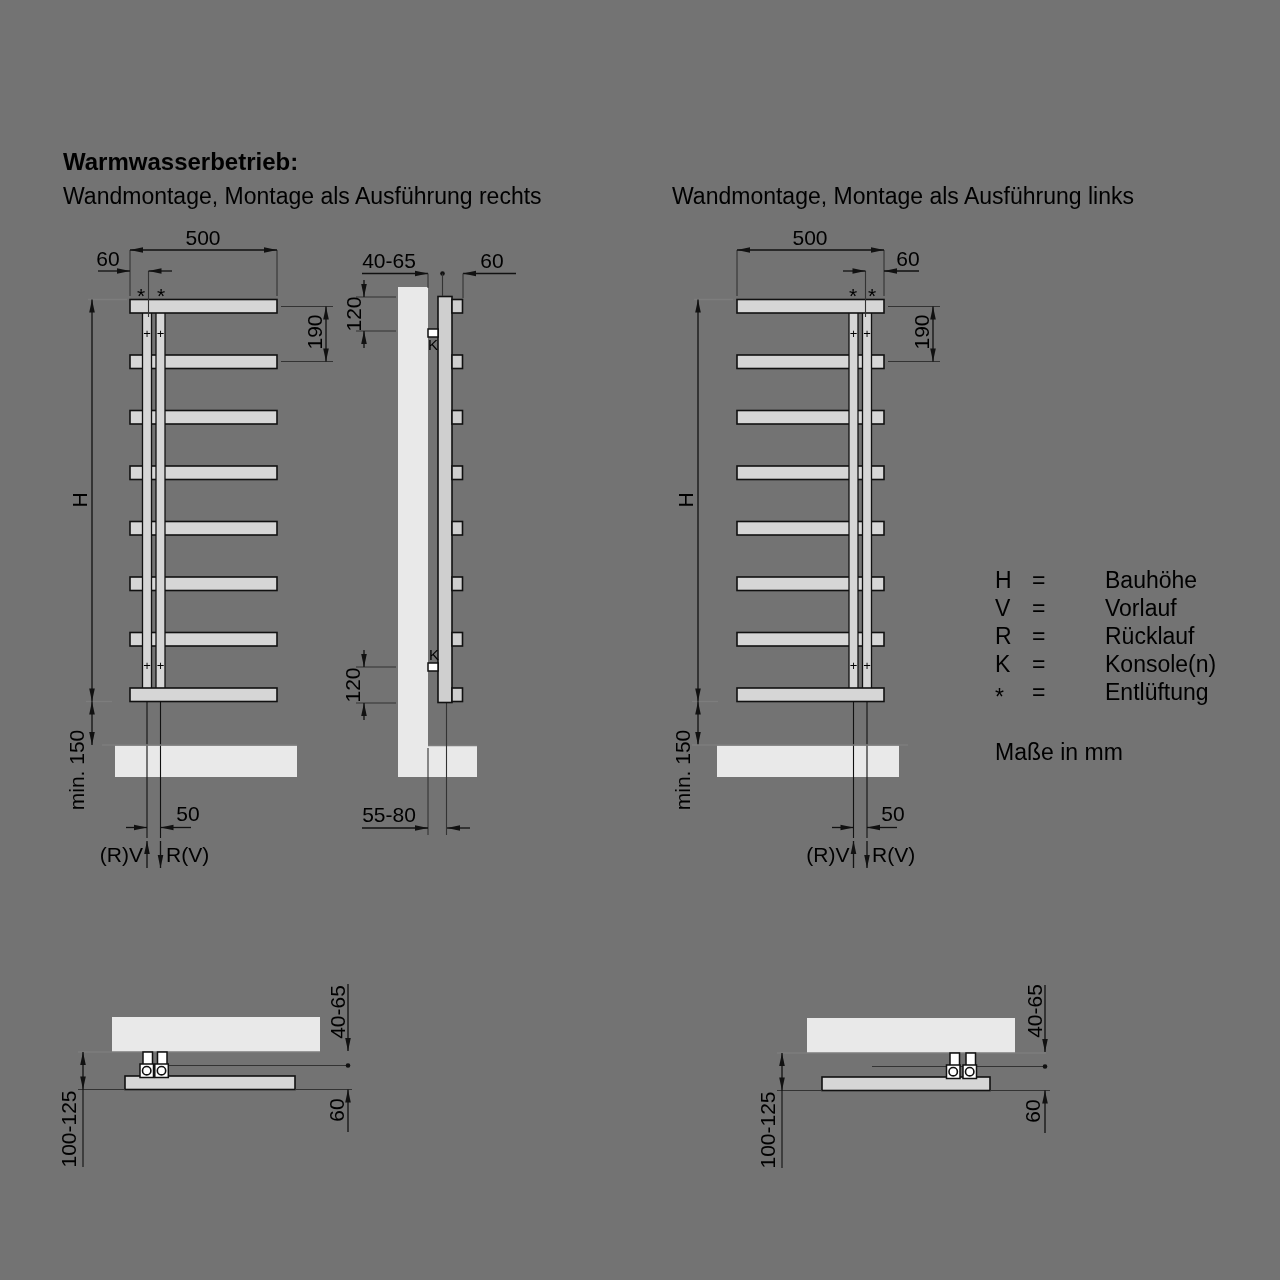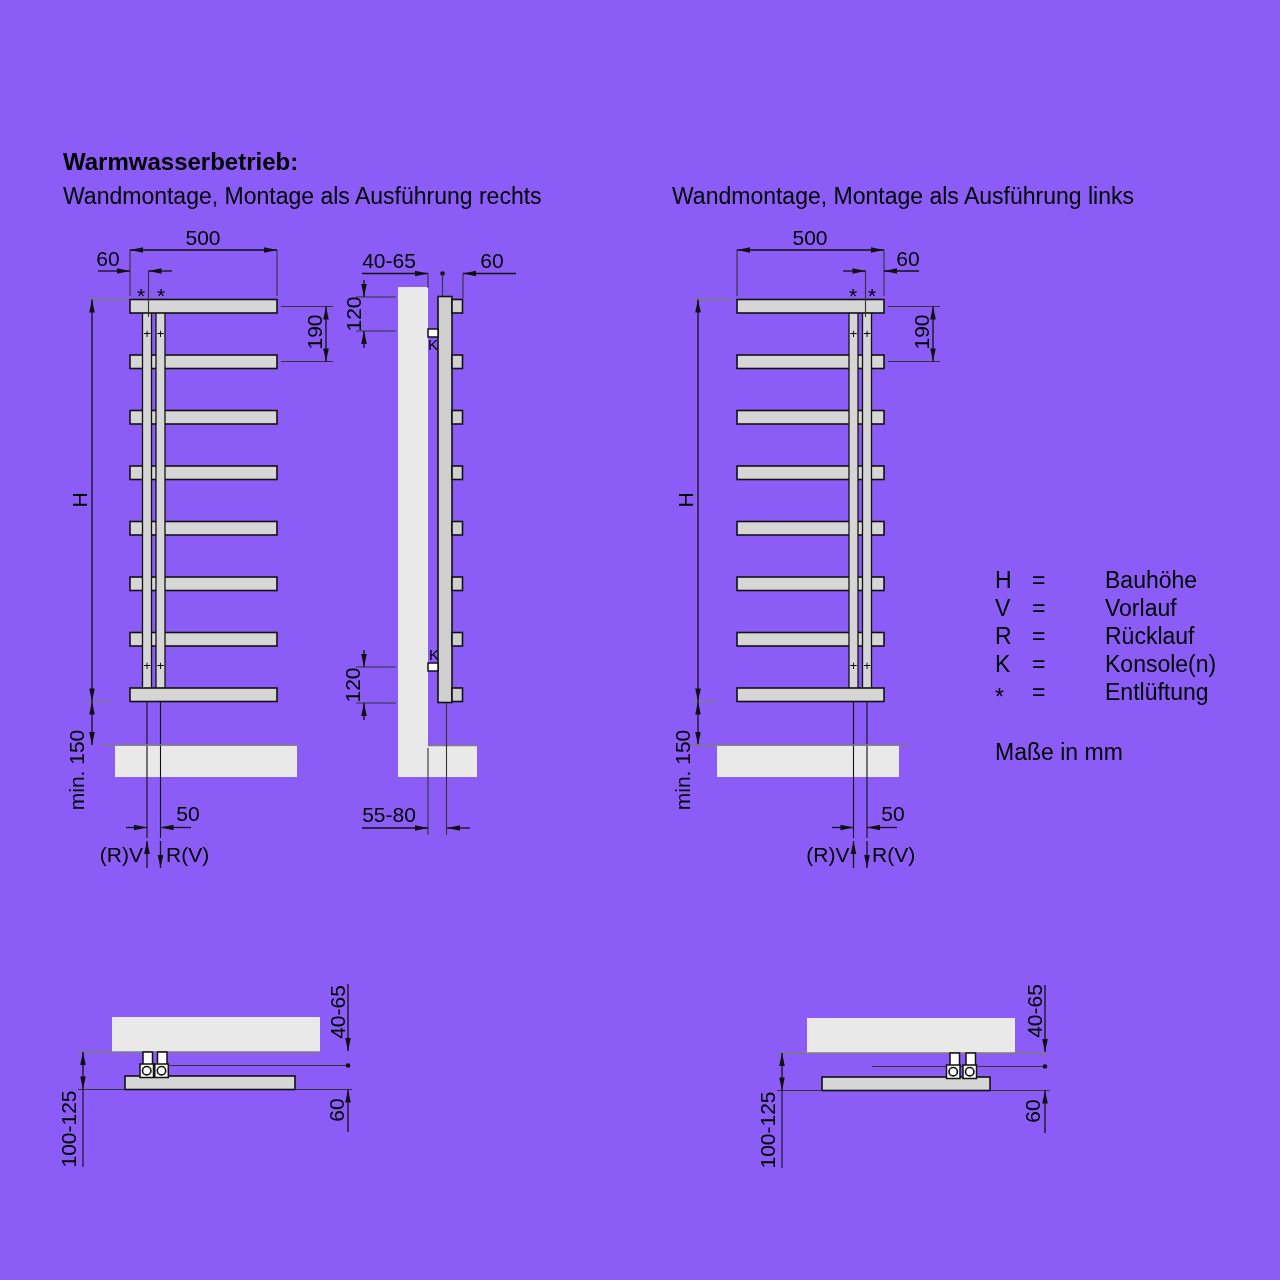--- a/index.html
+++ b/index.html
@@ -1,16 +1,16 @@
 <!DOCTYPE html>
 <html><head>
 <meta charset="utf-8">
 <style>
   html,body { margin:0; padding:0; background:#ffffff; }
-  .canvas { position:relative; width:1280px; height:1280px; background:#8b5cf6; overflow:hidden; }
+  .canvas { position:relative; width:1280px; height:1280px; background:#737373; overflow:hidden; }
   svg text { font-family:"Liberation Sans", sans-serif; fill:#000; }
   .t-title { font-size:24px; font-weight:bold; }
   .t-sub   { font-size:23px; }
   .dim     { font-size:21px; }
   .dim-s   { font-size:15px; }
   .plus    { font-size:13px; }
   .leg     { font-size:23px; }
   .mid  { text-anchor:middle; }
   .endt { text-anchor:end; }
   .vlab { text-anchor:middle; dominant-baseline:central; }

